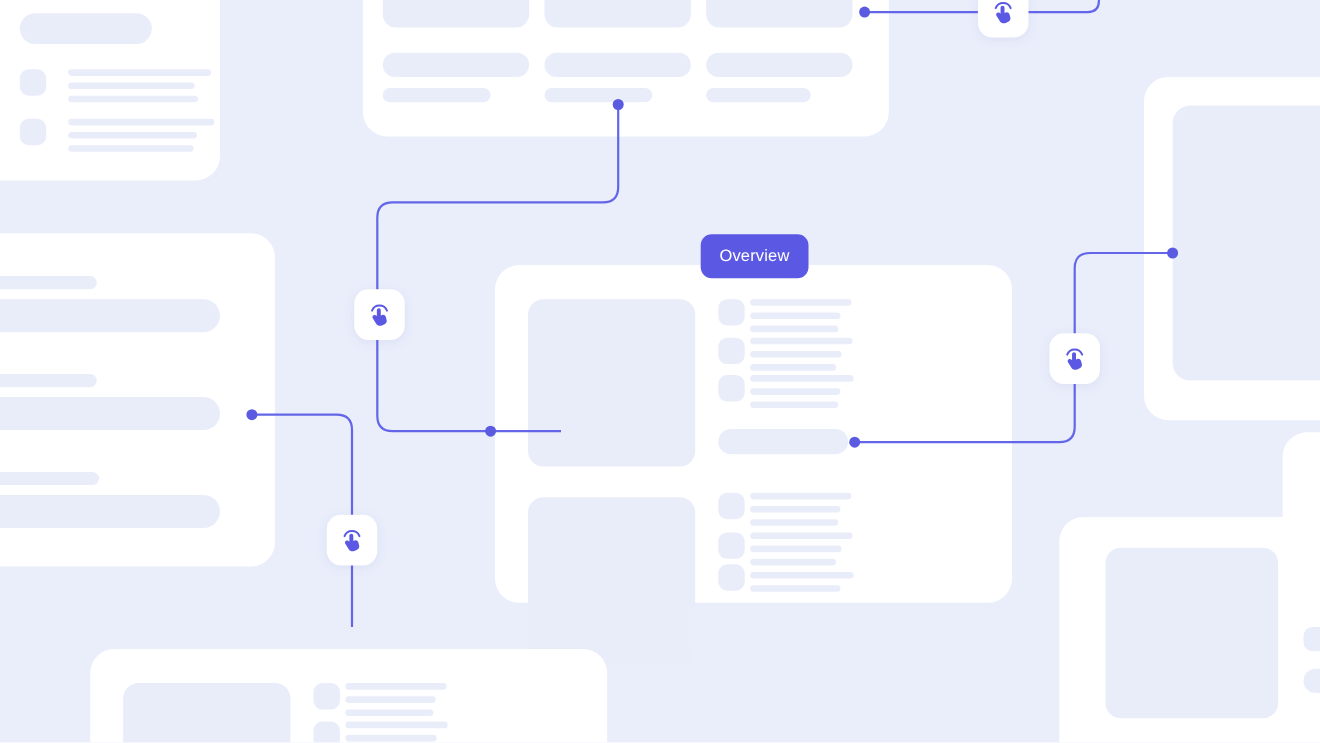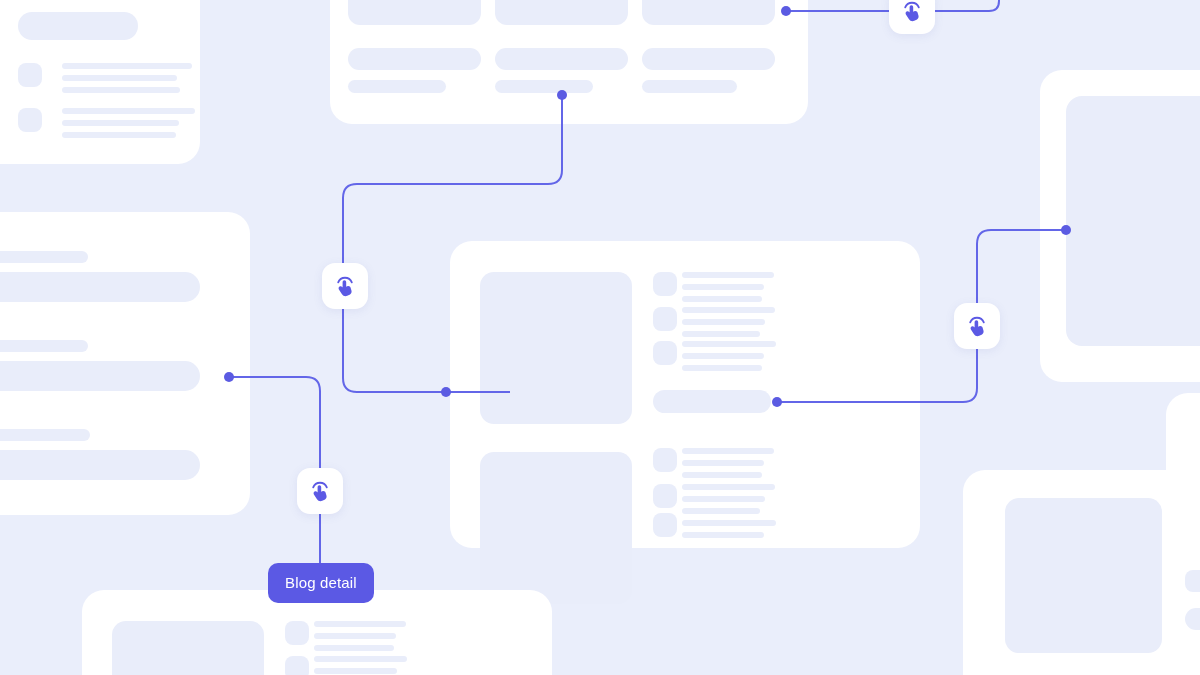--- a/index.html
+++ b/index.html
@@ -225,16 +225,16 @@
     </svg>
   </div>
 
   <div class="click-chip" style="left:954px; top:303px;">
     <svg width="26" height="26" viewBox="0 0 26 26">
       <path d="M6.2 9.4 A7.3 7.3 0 0 1 19.8 9.4" fill="none" stroke="#5B59E4" stroke-width="1.8" stroke-linecap="round"></path>
       <path d="M10.6 9.2 c0-1.1 0.8-1.9 1.8-1.9 s1.8 0.8 1.8 1.9 v4.6 l1.1-0.5 c1.5-0.6 3 0.2 3.4 1.6 l0.8 2.9 c0.4 1.6-0.4 3.2-1.9 3.9 l-2.4 1.1 c-1.9 0.9-4.1 0.2-5.2-1.5 l-3.1-4.9 c-0.6-1 -0.3-2.2 0.7-2.8 c0.9-0.5 2-0.3 2.6 0.5 l0.4 0.5 z" fill="#5B59E4"></path>
     </svg>
   </div>
 
-
-  <div class="badge" style="left:268px; top:563px;">Blog detail</div>
+  <div class="badge" style="left:637px; top:213px;">Overview</div>
+
 
 </div>
 
 </body></html>

